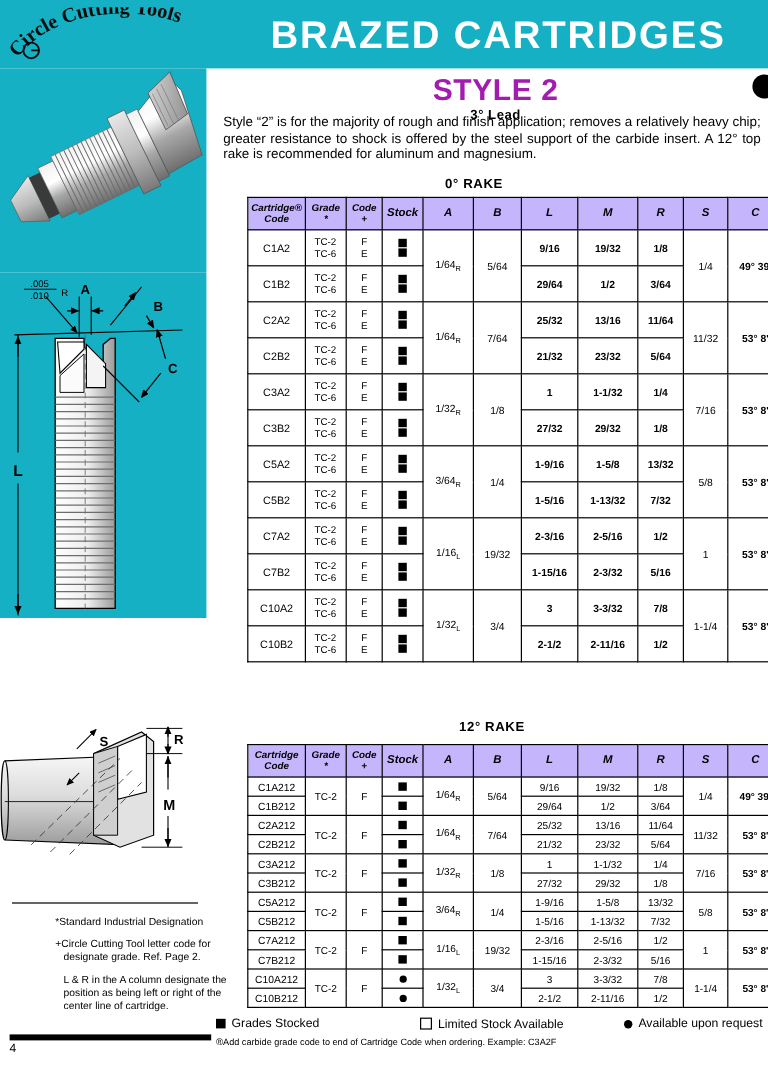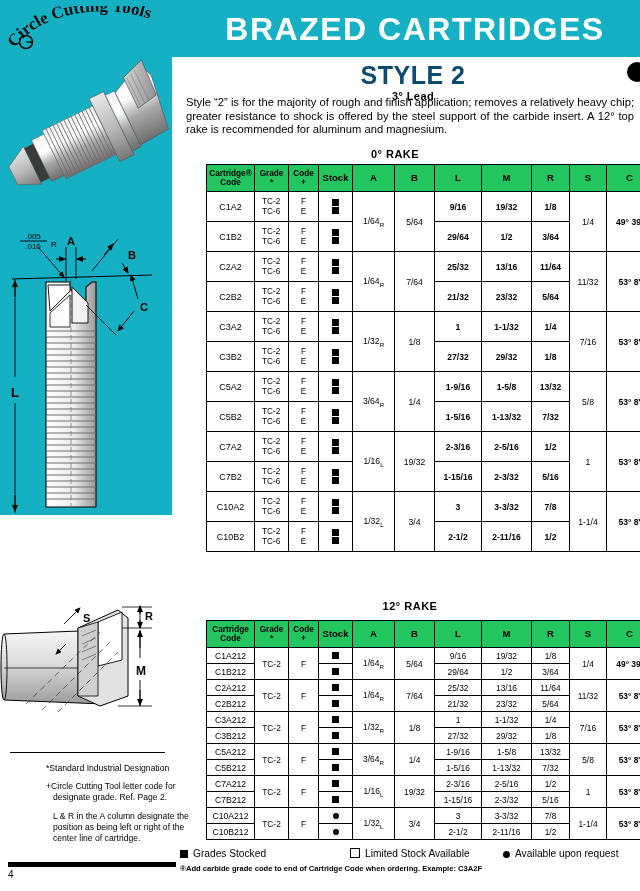--- a/index.html
+++ b/index.html
@@ -42,21 +42,21 @@
 
   
   .photo{position:absolute;left:0;top:0;width:172px;height:170px;}
 
   
   .style-head{
     position:absolute;left:186px;top:62px;width:454px;
     text-align:center;
   }
   .style-title{
-    color:#0c4a6e;font-size:25px;font-weight:bold;letter-spacing:.5px;
+    color:#a21caf;font-size:25px;font-weight:bold;letter-spacing:.5px;
     line-height:27px;
   }
   .style-sub{
     color:#000;font-size:11px;font-weight:bold;margin-top:1px;letter-spacing:.4px;
   }
   .style-para{
     position:absolute;left:186px;top:96px;width:448px;
     font-size:11.2px;line-height:13.6px;color:#000;
     text-align:justify;font-weight:500;
   }
@@ -81,25 +81,26 @@
   #table-12rake{left:206px;top:620px;width:430px;}
 
   table.spec th, table.spec td{
     border:1px solid #000;
     text-align:center;
     vertical-align:middle;
     color:#000;
     padding:0;
   }
   table.spec thead th{
-    background:#22c55e;
+    background:#c4b5fd;
     font-size:8.2px;font-weight:bold;
     line-height:10px;
     height:26px;
     letter-spacing:0px;
+    font-style:italic;
   }
   table.spec thead th.single{font-size:9.5px;}
   .hdr2{display:block;font-size:8.2px;line-height:9px;}
 
   
   #table-0rake td{font-size:8.6px;height:29px;}
   #table-0rake td.code{font-size:9px;}
   #table-0rake td.grade{font-size:8.2px;line-height:9.5px;text-align:left;padding-left:7px;}
   #table-0rake td.gcode{font-size:8.2px;line-height:9.5px;}
 
@@ -144,21 +145,21 @@
   .legend{
     position:absolute;left:180px;top:848px;width:455px;height:12px;
     font-size:10.2px;color:#000;
   }
   .legend span.item{position:absolute;white-space:nowrap;}
   .legend .sqi{display:inline-block;width:8px;height:8px;background:#000;margin-right:5px;vertical-align:-1px;}
   .legend .sqo{display:inline-block;width:8px;height:8px;background:#fff;border:1px solid #000;margin-right:5px;vertical-align:-1px;}
   .legend .cri{display:inline-block;width:7px;height:7px;background:#000;border-radius:50%;margin-right:5px;vertical-align:-1px;}
   .footnote{
     position:absolute;left:180px;top:864px;width:460px;
-    font-size:7.6px;color:#000;font-weight:bold;
+    font-size:7.6px;color:#000;
   }
   .footnote .star{font-size:8px;}
 
   
   .hole{position:absolute;background:#000;border-radius:50%;}
   #hole-1{right:-7px;top:62px;width:20px;height:20px;}
   #hole-2{right:-7px;top:415px;width:20px;height:20px;}
   #hole-3{right:-7px;top:760px;width:20px;height:20px;}
 </style>
 </head>
@@ -792,19 +793,19 @@
     <p class="indent"><span>+</span><span>Circle Cutting Tool letter code for designate grade. Ref. Page 2.</span></p>
     <p class="hang">L &amp; R in the A column designate the position as being left or right of the center line of cartridge.</p>
   </div>
 
   <div class="page-rule"></div>
   <div class="page-num">4</div>
 
   <div class="legend">
     <span class="item" style="left:0px;"><i class="sqi"></i><span>Grades Stocked</span></span>
     <span class="item" style="left:170px;"><i class="sqo"></i><span>Limited Stock Available</span></span>
-    <span class="item" style="left:323px;text-align:center;"><i class="cri"></i><span>Available upon request</span></span>
+    <span class="item" style="left:340px;text-align:center;"><i class="cri"></i><span>Available upon request</span></span>
   </div>
   <div class="footnote">
     <span class="star">®</span><span>Add carbide grade code to end of Cartridge Code when ordering.  Example: C3A2F</span>
   </div>
 
 </div>
 
 </body></html>

